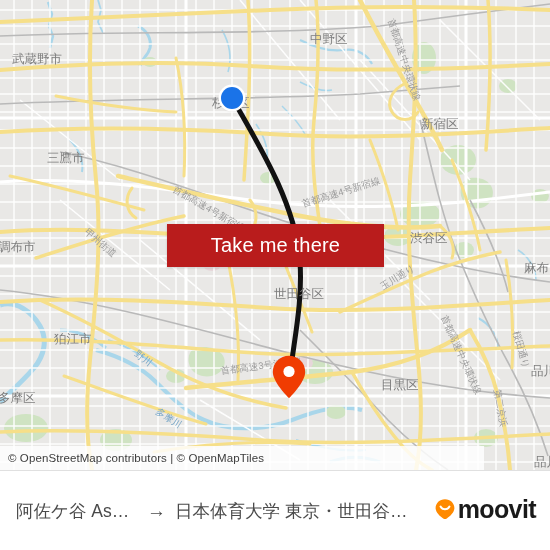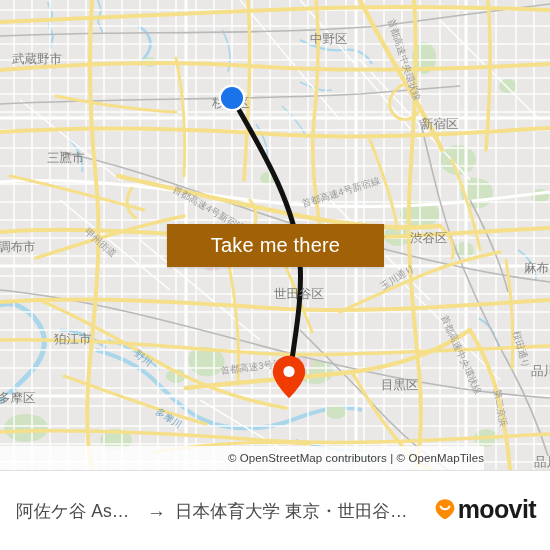--- a/index.html
+++ b/index.html
@@ -36,31 +36,30 @@
     width: 484px;
     height: 24px;
     line-height: 24px;
     font-size: 11.5px;
     color: #3c3c3c;
     padding-left: 8px;
     box-sizing: border-box;
     background: rgba(255,255,255,0.82);
     white-space: nowrap;
     letter-spacing: 0.1px;
-    text-align: right;
   }
 
   
   #cta {
     position: absolute;
     left: 167px;
     top: 224px;
     width: 217px;
     height: 43px;
-    background: #a16207;
+    background: #b91c1c;
     color: #ffffff;
     font-size: 20px;
     display: flex;
     align-items: center;
     justify-content: center;
     border: none;
     cursor: pointer;
     font-family: "Liberation Sans", sans-serif;
     letter-spacing: 0.2px;
     box-shadow: 0 1px 2px rgba(0,0,0,0.18);

